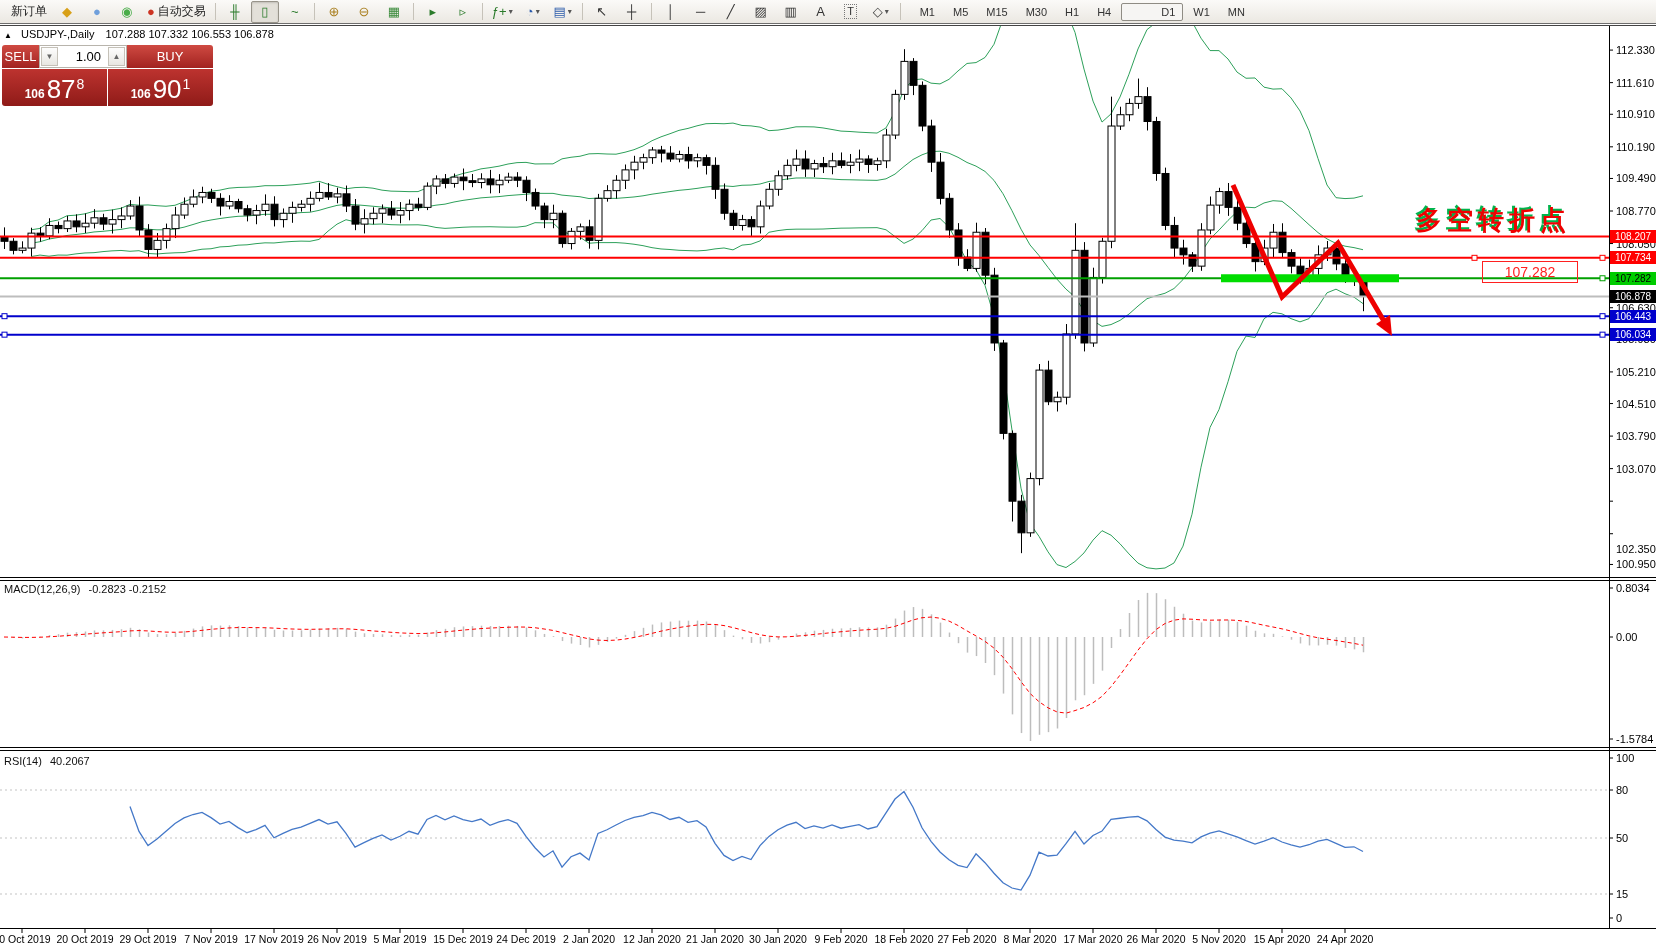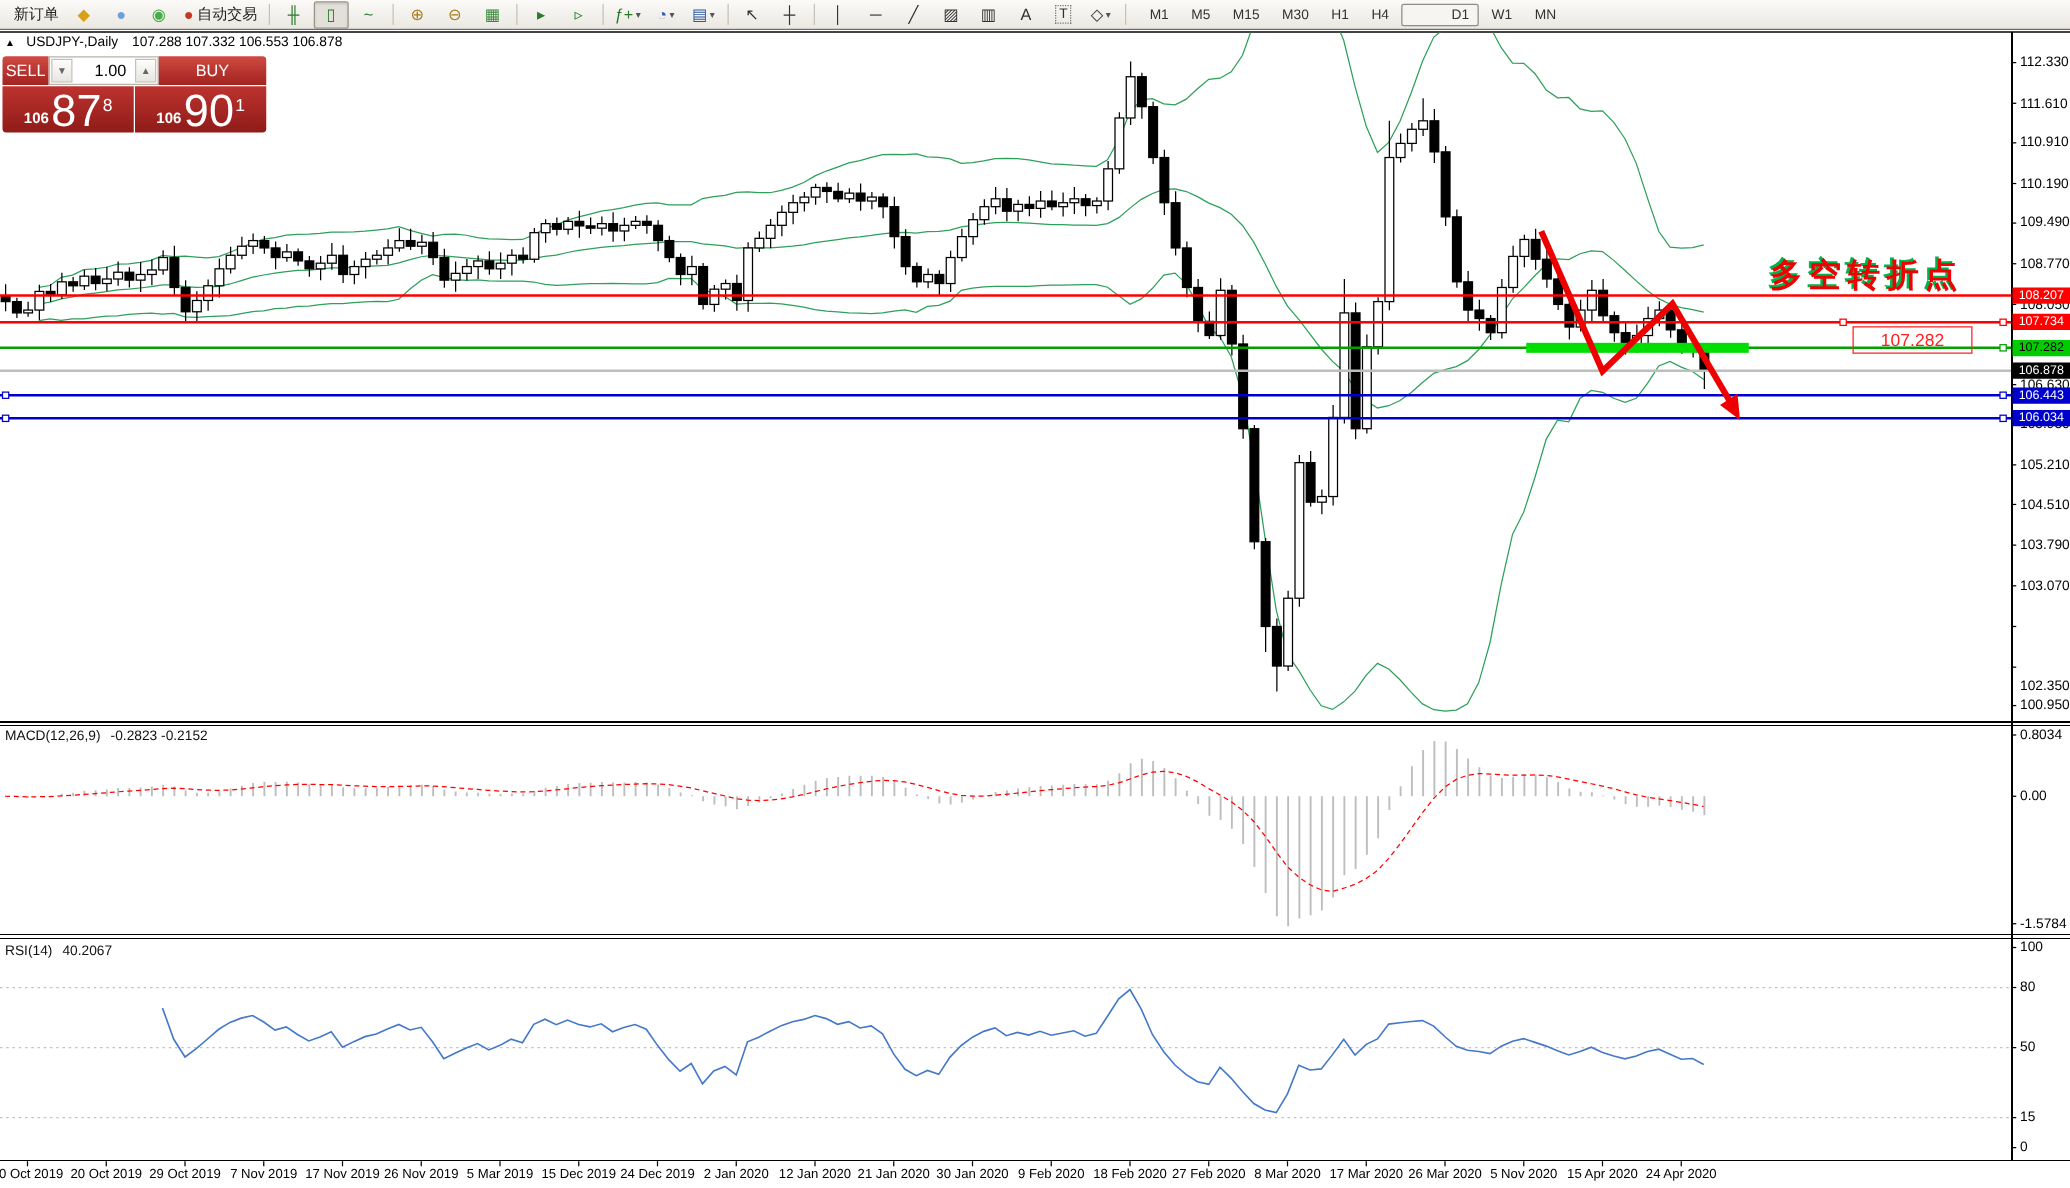--- a/index.html
+++ b/index.html
@@ -39,21 +39,21 @@
   .vol{flex:1;display:flex;background:#fff;border:1px solid #b8b4ac;box-sizing:border-box;}
   .vol .spin{width:15px;display:flex;align-items:center;justify-content:center;font-size:8px;color:#666;
        background:linear-gradient(#fdfdfd,#e8e6e1);border:1px solid #c5c1b8;margin:1px;}
   .vol .val{flex:1;font-size:13px;color:#000;text-align:right;padding:3px 6px 0 0;}
   .trade .row2{display:flex;height:37px;margin-top:1px;}
   .pricebox{width:105px;background:linear-gradient(#bd332f,#8f1b18);color:#fff;display:flex;
        align-items:flex-end;justify-content:center;padding-bottom:2px;box-sizing:border-box;}
   .pricebox.left{margin-right:1px;border-radius:0 0 0 3px;}
   .pricebox.right{border-radius:0 0 3px 0;}
   .pricebox .small{font-size:12px;font-weight:bold;margin:0 2px 3px 0;}
-  .pricebox .big{font-size:36px;line-height:30px;}
+  .pricebox .big{font-size:26px;line-height:30px;}
   .pricebox .sup{font-size:14px;margin:0 0 12px 1px;}
   
   .cn-note{position:absolute;left:1416px;top:203px;z-index:4;font-size:26px;font-weight:bold;
        letter-spacing:5px;color:#f00000;text-shadow:-2px -2px 0 #00b44c;white-space:nowrap;}
   .pbox{position:absolute;left:1482px;top:261px;width:94px;height:20px;z-index:4;border:1px solid #ff2020;
        color:#ff2020;font-size:14px;line-height:20px;text-align:center;background:transparent;}
 </style>
 </head>
 <body>
 

